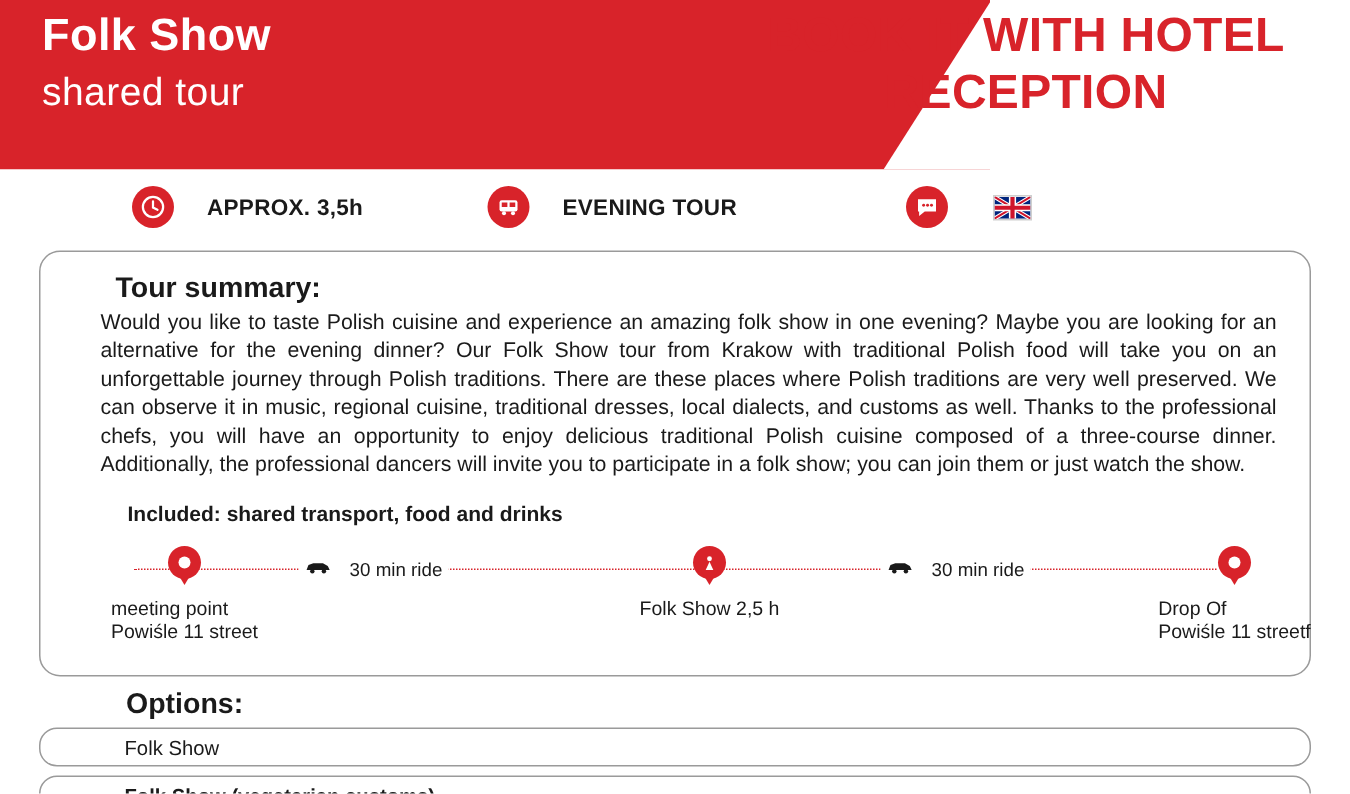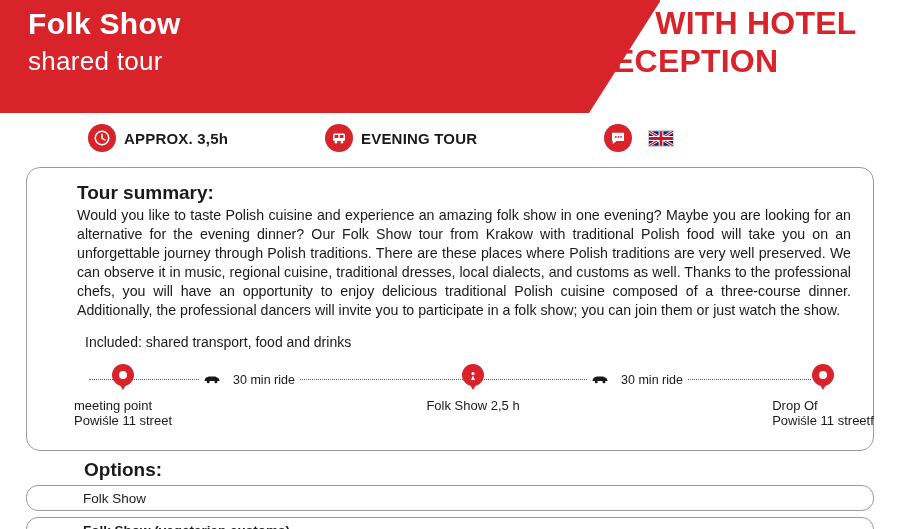--- a/index.html
+++ b/index.html
@@ -78,21 +78,21 @@
   
   .infobar {
     position: relative;
     height: 50px;
     width: 900px;
   }
   .info-item {
     position: absolute;
     display: flex;
     align-items: center;
-    gap: 8px;
+    gap: 22px;
     top: 11px;
   }
   .info-item.a { left: 88px; }
   .info-item.b { left: 325px; }
   .info-item.c { left: 604px; }
 
   .circle-icon {
     width: 28px;
     height: 28px;
     border-radius: 50%;
@@ -129,26 +129,26 @@
   .card-title {
     font-size: 19px;
     font-weight: bold;
     color: #1a1a1a;
     margin: 0 0 2px 28px;
   }
   .card-body {
     font-size: 14.2px;
     line-height: 19px;
     text-align: justify;
-    margin: 0 0 0 28px;
+    margin: 0 0 0 18px;
     color: #1a1a1a;
   }
   .included {
     font-size: 14px;
-    font-weight: normal;
+    font-weight: bold;
     margin: 14px 0 0 36px;
   }
 
   
   .timeline {
     position: relative;
     height: 78px;
     margin-top: 8px;
   }
   .tl-line {

